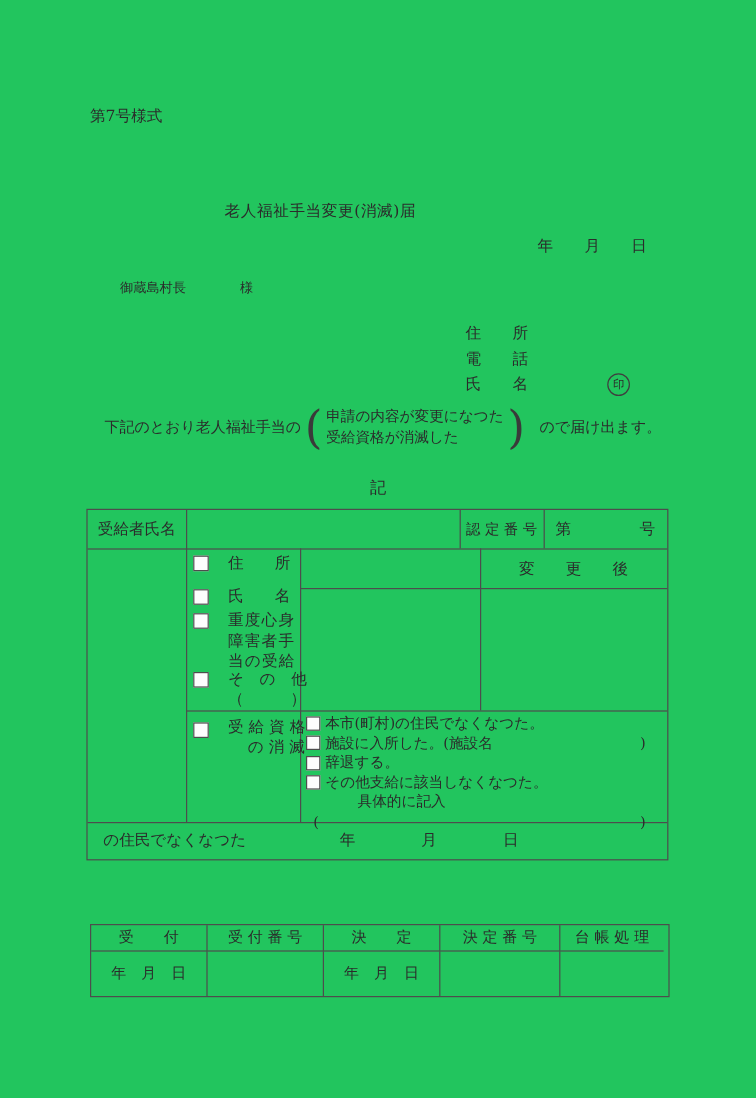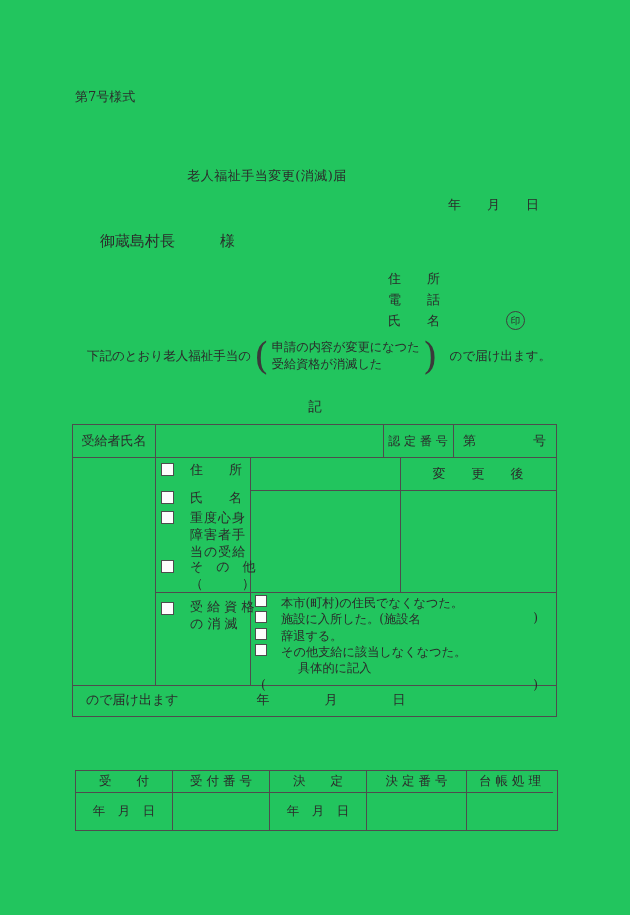--- a/index.html
+++ b/index.html
@@ -11,21 +11,21 @@
   }
   .abs{position:absolute;}
   .center{display:flex;align-items:center;justify-content:center;text-align:center;}
   .ln{position:absolute;background:#4d4d4d;}
   .cb{display:inline-block;width:11px;height:11px;border:1px solid #4d4d4d;background:#fdfdfd;flex:none;}
   .cb.sm{width:10px;height:10px;}
 
   .form-number{left:75px;top:88px;font-size:13px;}
   .title{left:0;width:534px;top:139px;text-align:center;font-size:13px;letter-spacing:0.5px;margin-top:28px;}
   .date-top{left:448px;top:196px;font-size:13px;}
-  .addressee{left:100px;top:232px;font-size:15px;}
+  .addressee{left:100px;top:232px;font-size:11px;}
   .addressee .hono{margin-left:45px;}
   .contact{left:388px;top:268px;font-size:13px;line-height:21px;}
   .name-line{display:flex;align-items:center;}
   .seal{margin-left:66px;width:17px;height:17px;border:1px solid #3f3f3f;border-radius:50%;
         display:inline-flex;align-items:center;justify-content:center;font-size:9.5px;line-height:1;}
   .statement{left:87px;top:333px;height:46px;display:flex;align-items:center;font-size:12.5px;}
   .par{font-size:38px;font-weight:300;line-height:44px;margin:0 3px;color:#3a3a3a;}
   .opts{display:flex;flex-direction:column;font-size:12.2px;line-height:17px;}
   .suffix{margin-left:9px;}
   .record-marker{left:0;width:630px;top:398px;text-align:center;font-size:13.5px;}
@@ -38,23 +38,23 @@
   .c-cert-label{left:310px;top:0;width:70px;height:32px;font-size:12px;}
   .c-cert-value{left:380px;top:0;width:103px;height:32px;display:flex;align-items:center;justify-content:space-between;padding:0 10px;box-sizing:border-box;}
   .c-reason{left:0;top:32px;width:82px;height:228px;letter-spacing:1px;}
   .c-before{left:177px;top:32px;width:150px;height:33px;}
   .c-after{left:327px;top:32px;width:156px;height:33px;}
   .c-before-value{left:177px;top:65px;width:150px;height:102px;}
   .c-after-value{left:327px;top:65px;width:156px;height:102px;}
   .item{position:absolute;left:88px;display:flex;align-items:flex-start;gap:16px;line-height:15px;}
   .item .wrap{width:59px;letter-spacing:1px;line-height:17px;}
   .item .col{display:flex;flex-direction:column;line-height:17px;}
-  .exp-l2{width:64px;text-align:left;}
+  .exp-l2{width:64px;text-align:right;}
   .optlist{position:absolute;left:182px;top:170px;width:296px;font-size:12.2px;}
-  .opt{height:16.3px;display:flex;align-items:flex-start;gap:14px;}
+  .opt{height:16.3px;display:flex;align-items:center;gap:4px;}
   .opt .tail{margin-left:auto;padding-right:13px;}
   .opt-detail{height:16.3px;display:flex;align-items:center;padding-left:43px;}
   .opt-paren{height:16.3px;display:flex;align-items:center;justify-content:space-between;padding:0 13px 0 6px;}
   .c-date-row{left:0;top:260px;width:483px;height:30px;display:flex;align-items:center;padding-left:13px;box-sizing:border-box;}
   .c-date-row .y{margin-left:78px;} .c-date-row .m{margin-left:55px;} .c-date-row .d{margin-left:55px;}
 
   .notes{left:87px;top:726px;font-size:12.8px;line-height:19px;}
 
   
   .office-table{left:75px;top:770px;width:481px;border:1px solid #4d4d4d;
@@ -172,21 +172,21 @@
       <div class="opt-detail">
         <span>具体的に記入</span>
       </div>
       <div class="opt-paren">
         <span>(</span>
         <span>)</span>
       </div>
     </div>
 
     <div class="mt-cell c-date-row">
-      <span>ので届け出ます</span>
+      <span>の住民でなくなつた</span>
       <span class="y">年</span>
       <span class="m">月</span>
       <span class="d">日</span>
     </div>
   </div>
 
 
   <div class="abs office-table">
     <div class="ot-cell ot-head">受　　付</div>
     <div class="ot-cell ot-head">受 付 番 号</div>

